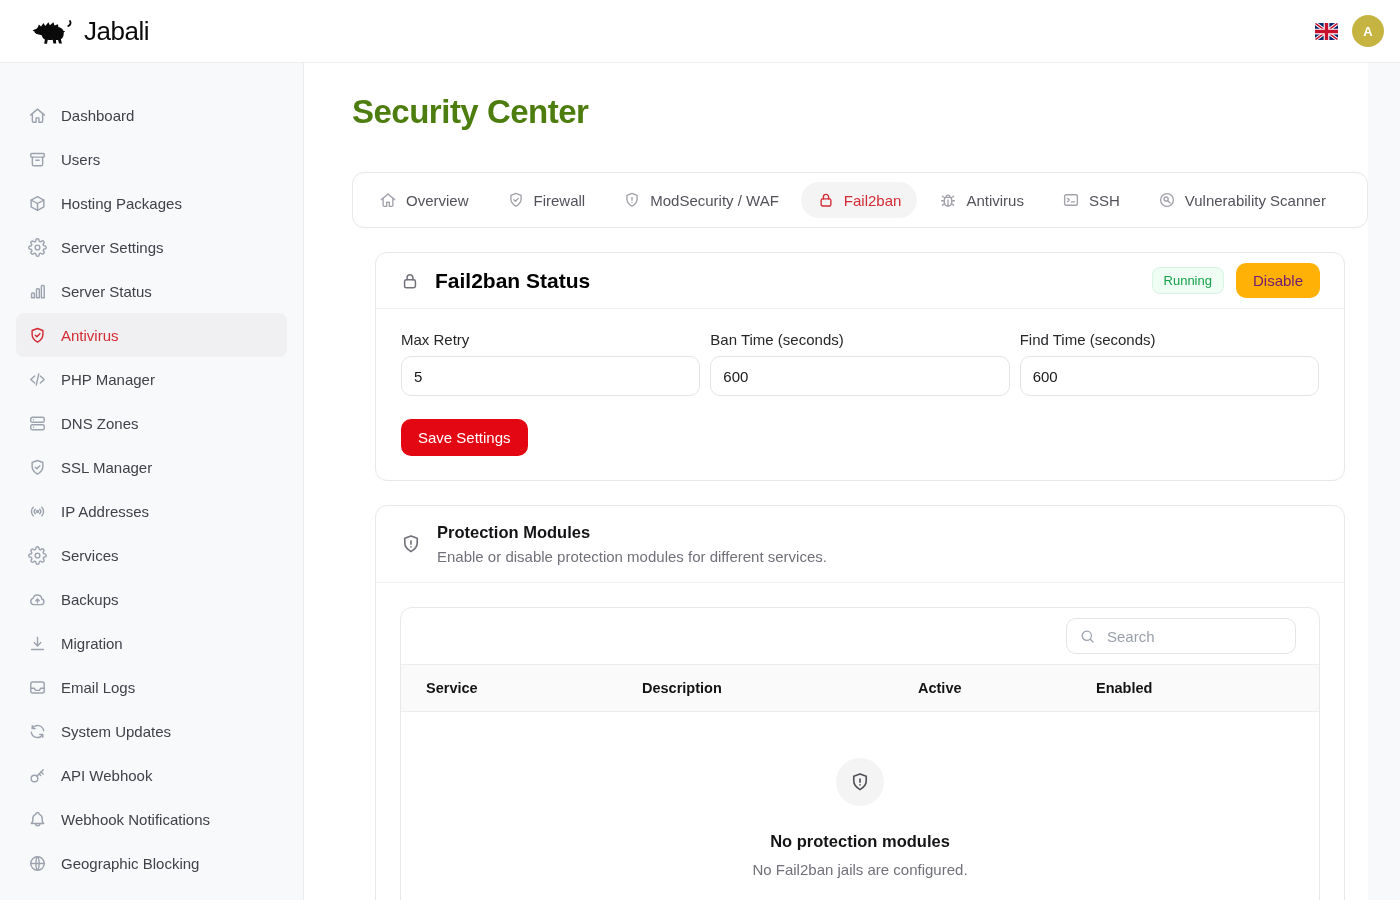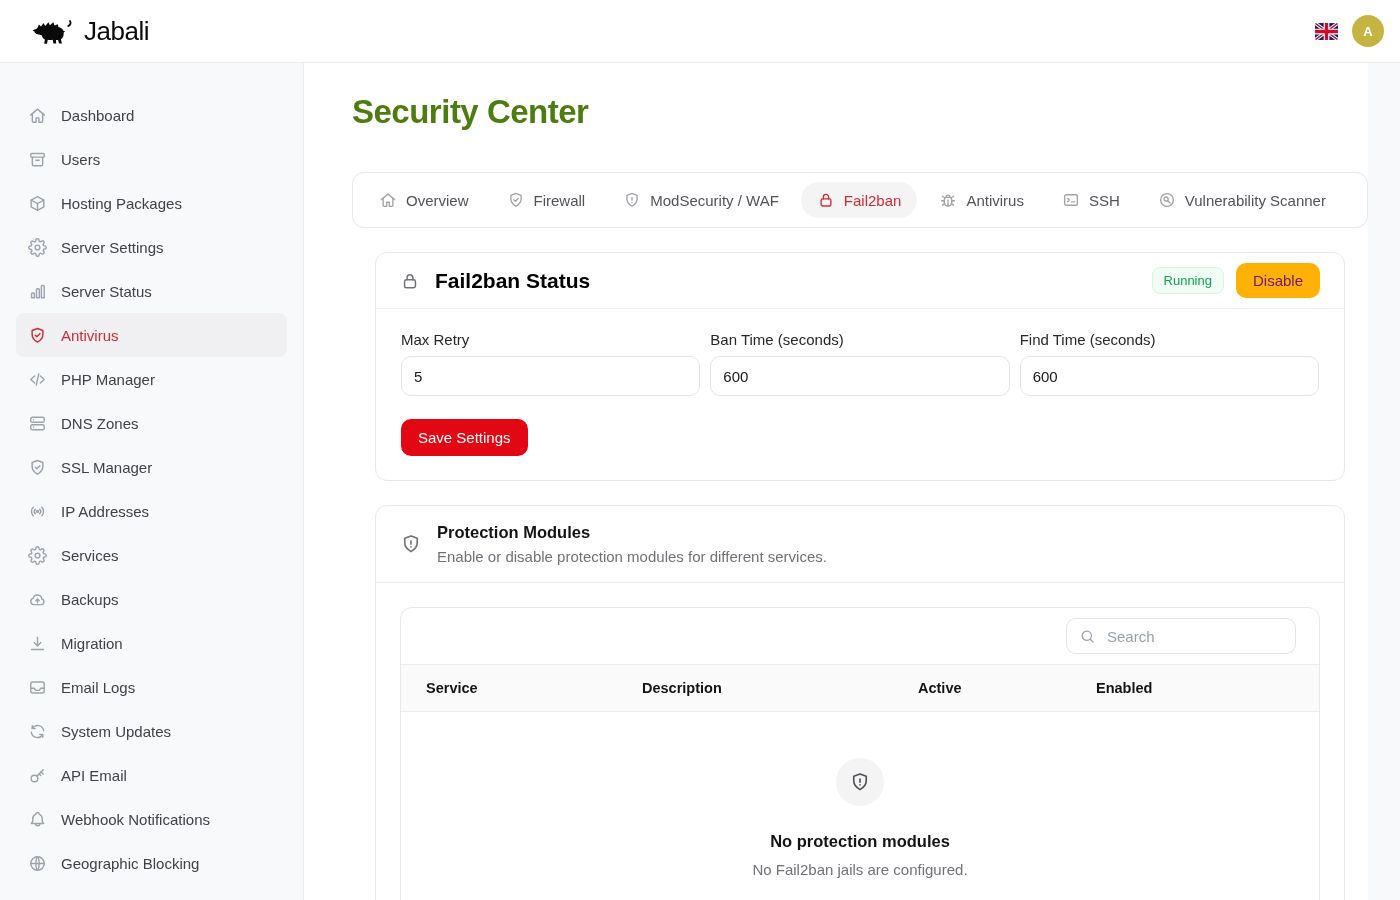--- a/index.html
+++ b/index.html
@@ -282,21 +282,21 @@
         </svg>
         <span>System Updates</span>
       </div>
       <div class="side-item">
         <svg width="19" height="19" viewBox="0 0 24 24" fill="none" stroke="currentColor" stroke-width="1.8" stroke-linecap="round" stroke-linejoin="round" aria-hidden="true">
           <circle cx="8.2" cy="15.8" r="4.2"></circle>
           <path d="m11.2 12.8 8-8"></path>
           <path d="m16.5 7.5 2.6 2.6"></path>
           <path d="m14 10 2 2"></path>
         </svg>
-        <span>API Email</span>
+        <span>API Webhook</span>
       </div>
       <div class="side-item">
         <svg width="19" height="19" viewBox="0 0 24 24" fill="none" stroke="currentColor" stroke-width="1.8" stroke-linecap="round" stroke-linejoin="round" aria-hidden="true">
           <path d="M10 5.2a2 2 0 1 1 4 0 6.5 6.5 0 0 1 4 6v3.2l1.8 2.6H4.2L6 14.4v-3.2a6.5 6.5 0 0 1 4-6Z"></path>
           <path d="M9.5 17a2.8 2.8 0 0 0 5.6 0"></path>
         </svg>
         <span>Webhook Notifications</span>
       </div>
       <div class="side-item">
         <svg width="19" height="19" viewBox="0 0 24 24" fill="none" stroke="currentColor" stroke-width="1.8" stroke-linecap="round" stroke-linejoin="round" aria-hidden="true">

